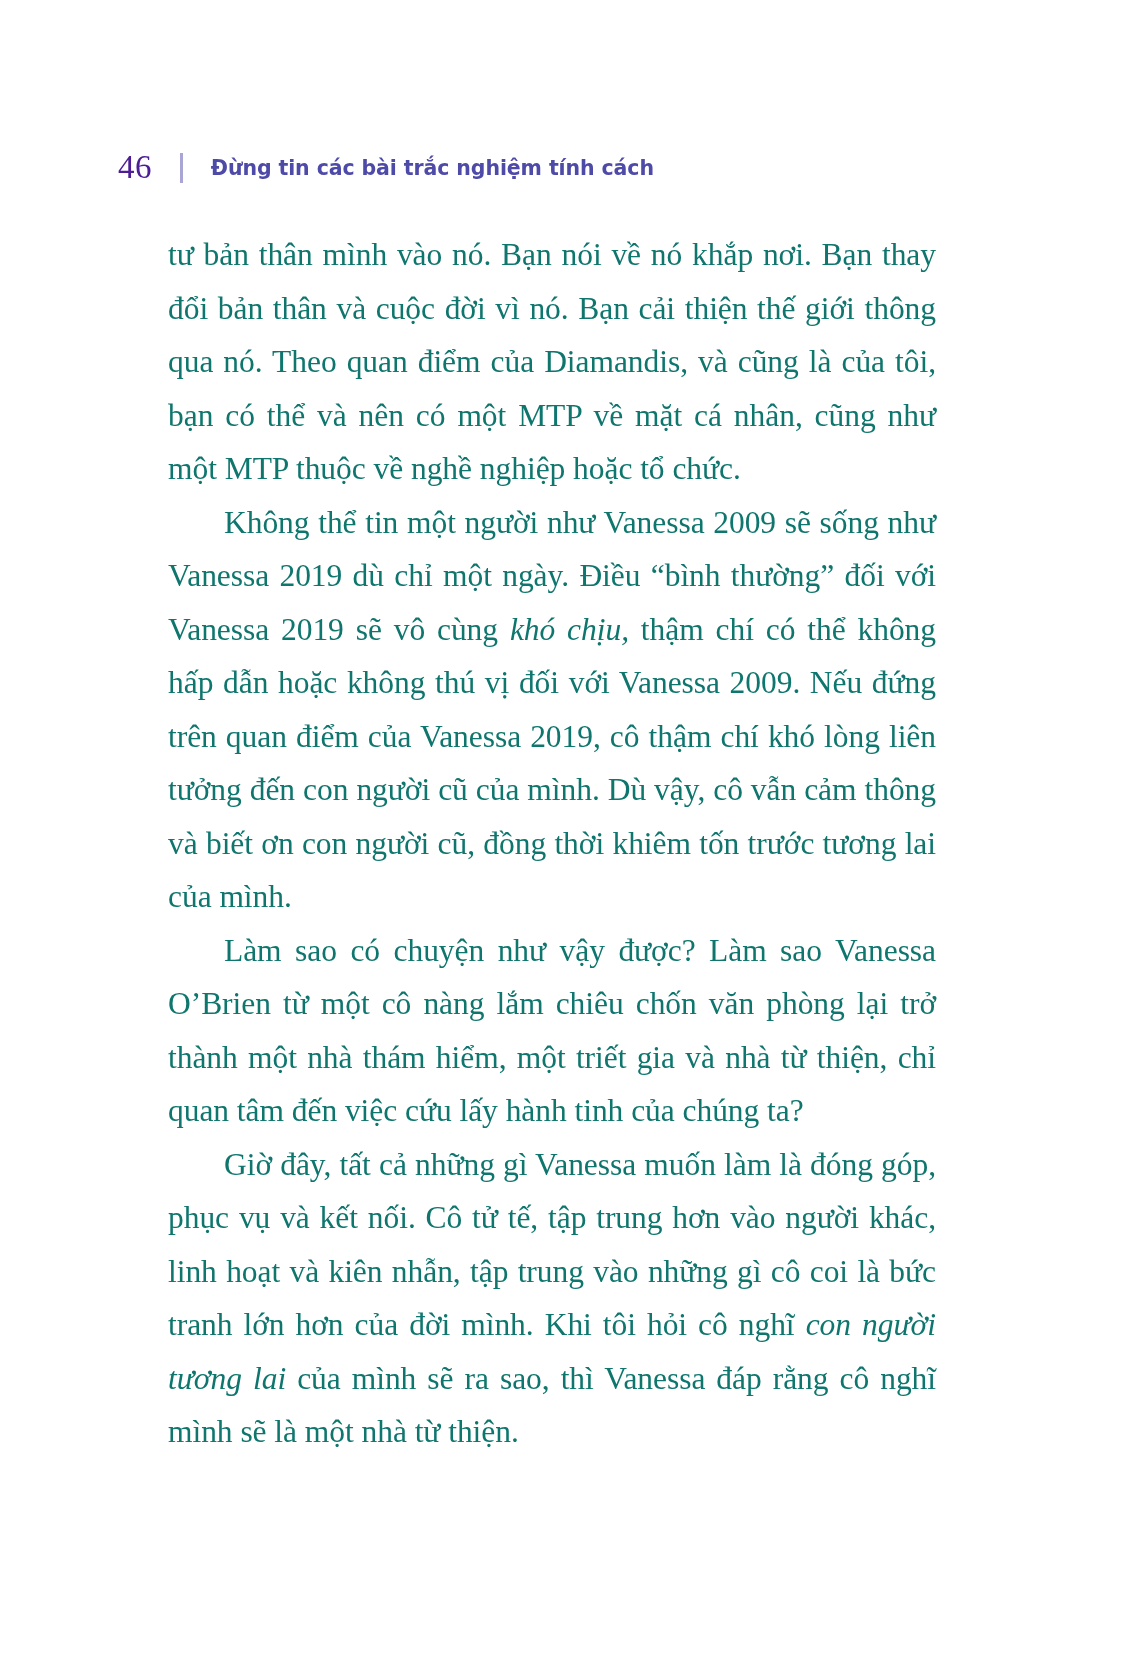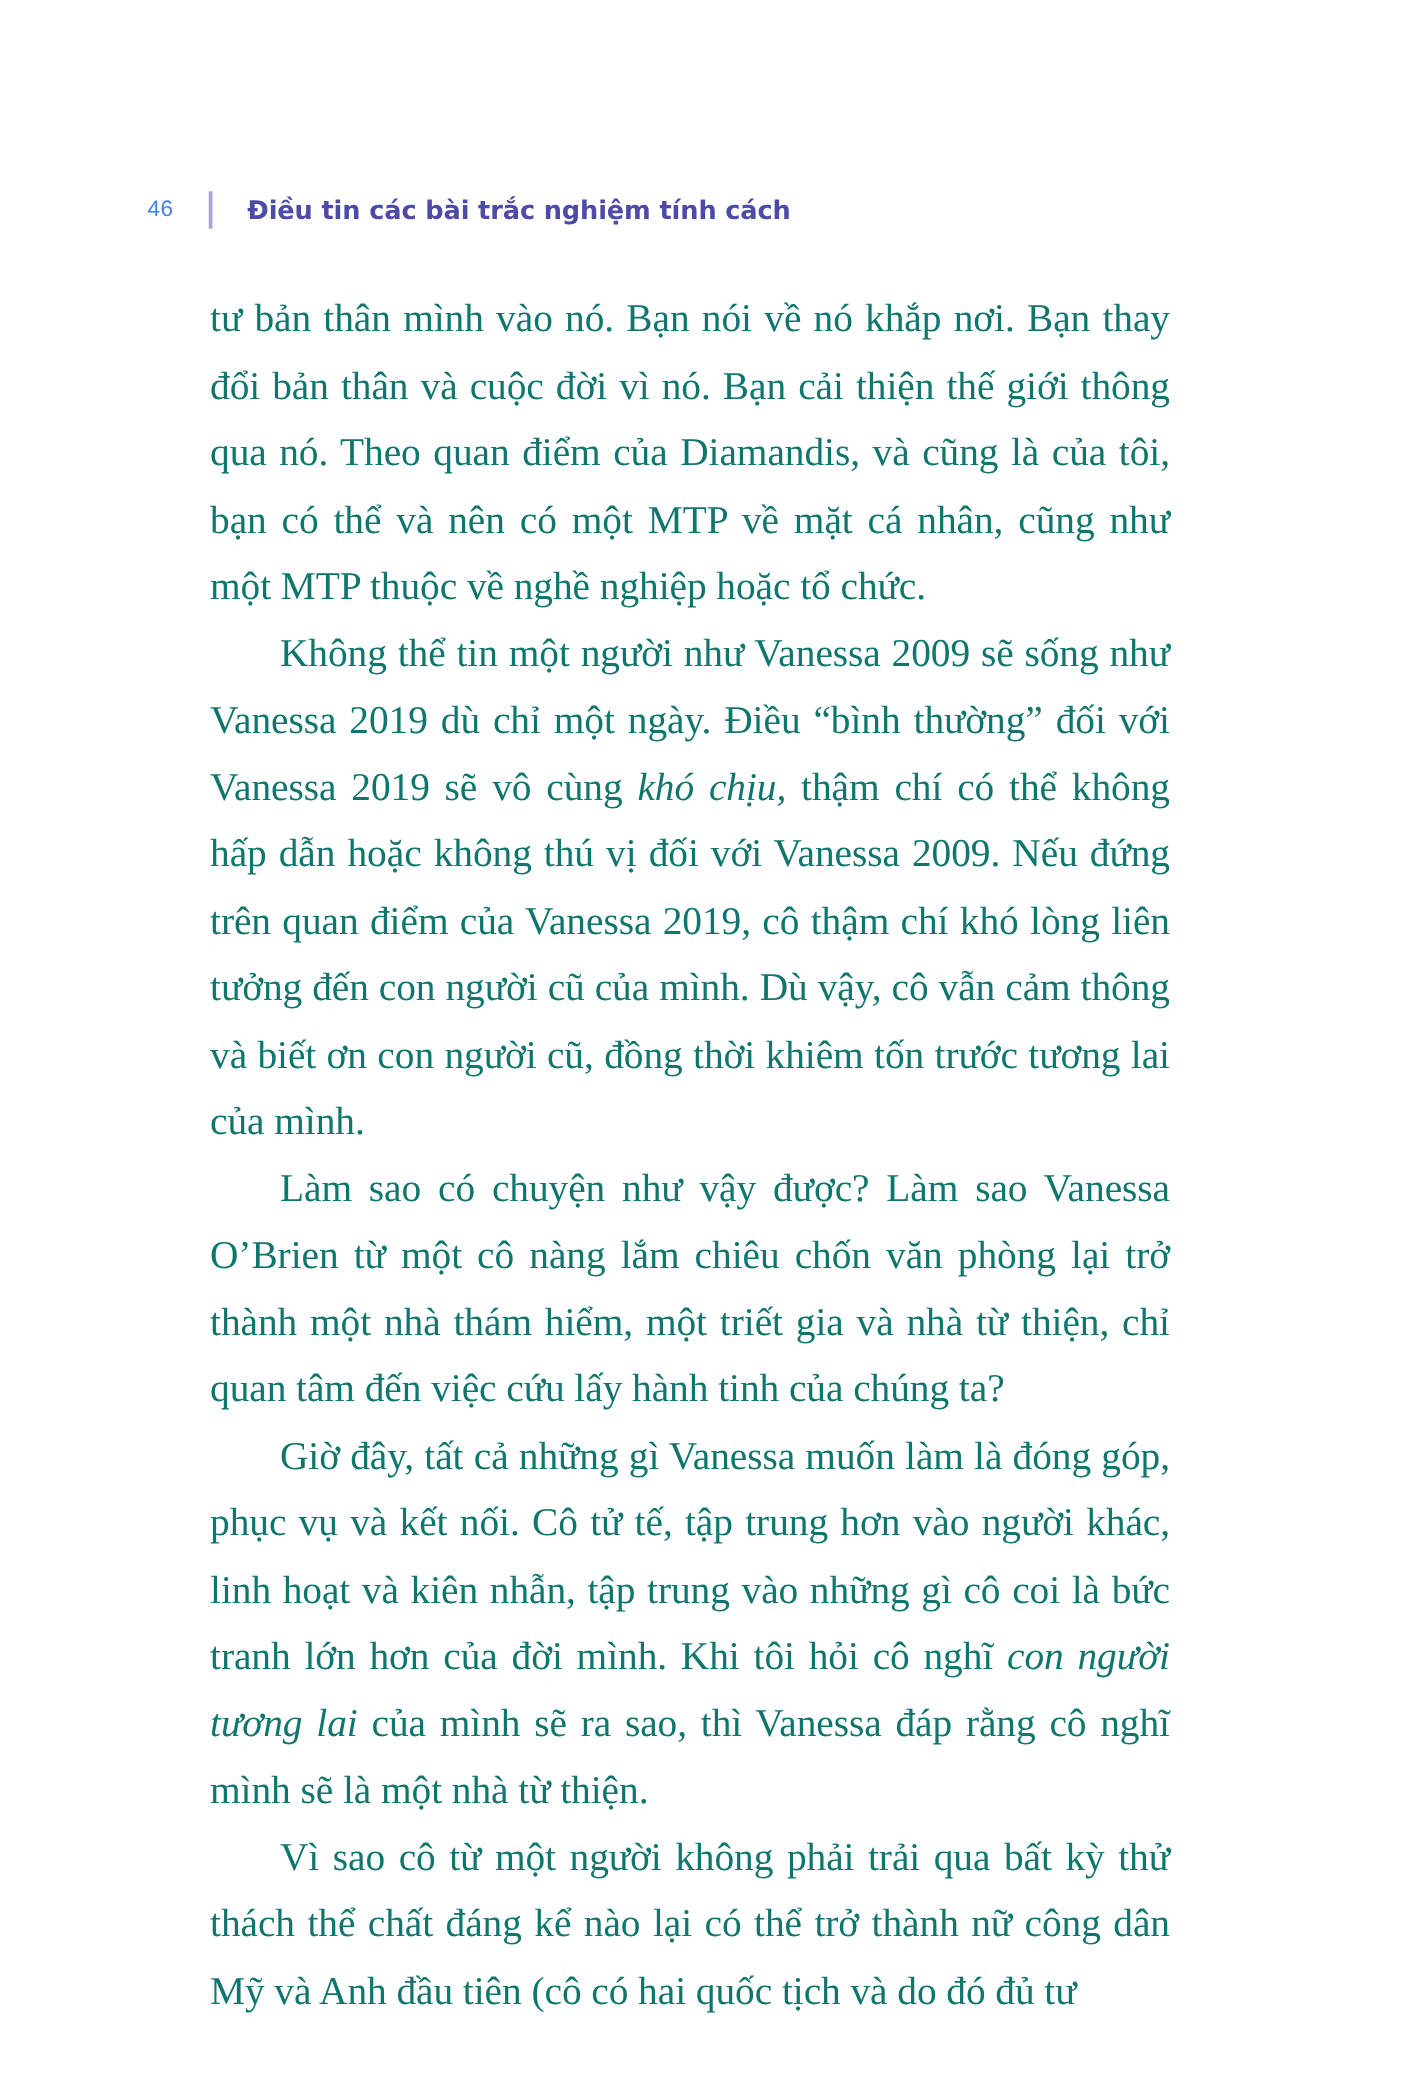--- a/index.html
+++ b/index.html
@@ -26,23 +26,23 @@
   
   .running-header {
     position: absolute;
     left: 118px;
     top: 148px;
     display: flex;
     align-items: center;
     height: 40px;
   }
   .folio {
-    font-family: Liberation Sans, sans-serif;
-    font-size: 18px;
-    color: #3b82f6;
+    font-family: Liberation Serif, serif;
+    font-size: 33px;
+    color: #4c1d95;
     letter-spacing: 0.4px;
     line-height: 1;
     padding-bottom: 2px;
   }
   .header-rule {
     width: 3px;
     height: 30px;
     background: #a9a6d6;
     margin-left: 28px;
     margin-right: 28px;
@@ -83,24 +83,23 @@
   }
 </style>
 </head>
 <body style="background: rgb(255, 255, 255);">
 
 <div class="page">
 
   <div class="running-header">
     <span class="folio">46</span>
     <span class="header-rule" style="background: rgb(169, 166, 214);"></span>
-    <span class="header-title" style="color: rgb(78, 74, 168);">Điều tin các bài trắc nghiệm tính cách</span>
+    <span class="header-title" style="color: rgb(78, 74, 168);">Đừng tin các bài trắc nghiệm tính cách</span>
   </div>
 
   <div class="text-block" id="body-text-block">
       <p class="body-par"><span>tư bản thân mình vào nó. Bạn nói về nó khắp nơi. Bạn thay đổi bản thân và cuộc đời vì nó. Bạn cải thiện thế giới thông qua nó. Theo quan điểm của Diamandis, và cũng là của tôi, bạn có thể và nên có một MTP về mặt cá nhân, cũng như một MTP thuộc về nghề nghiệp hoặc tổ chức.</span></p>
       <p class="body-par indent"><span>Không thể tin một người như Vanessa 2009 sẽ sống như Vanessa 2019 dù chỉ một ngày. Điều “bình thường” đối với Vanessa 2019 sẽ vô cùng </span><em>khó chịu,</em><span> thậm chí có thể không hấp dẫn hoặc không thú vị đối với Vanessa 2009. Nếu đứng trên quan điểm của Vanessa 2019, cô thậm chí khó lòng liên tưởng đến con người cũ của mình. Dù vậy, cô vẫn cảm thông và biết ơn con người cũ, đồng thời khiêm tốn trước tương lai của mình.</span></p>
       <p class="body-par indent"><span>Làm sao có chuyện như vậy được? Làm sao Vanessa O’Brien từ một cô nàng lắm chiêu chốn văn phòng lại trở thành một nhà thám hiểm, một triết gia và nhà từ thiện, chỉ quan tâm đến việc cứu lấy hành tinh của chúng ta?</span></p>
       <p class="body-par indent"><span>Giờ đây, tất cả những gì Vanessa muốn làm là đóng góp, phục vụ và kết nối. Cô tử tế, tập trung hơn vào người khác, linh hoạt và kiên nhẫn, tập trung vào những gì cô coi là bức tranh lớn hơn của đời mình. Khi tôi hỏi cô nghĩ </span><em>con người tương lai</em><span> của mình sẽ ra sao, thì Vanessa đáp rằng cô nghĩ mình sẽ là một nhà từ thiện.</span></p>
-      <p class="body-par indent"><span>Vì sao cô từ một người không phải trải qua bất kỳ thử thách thể chất đáng kể nào lại có thể trở thành nữ công dân Mỹ và Anh đầu tiên (cô có hai quốc tịch và do đó đủ tư</span></p>
     </div>
 
 </div>
 
 </body></html>

